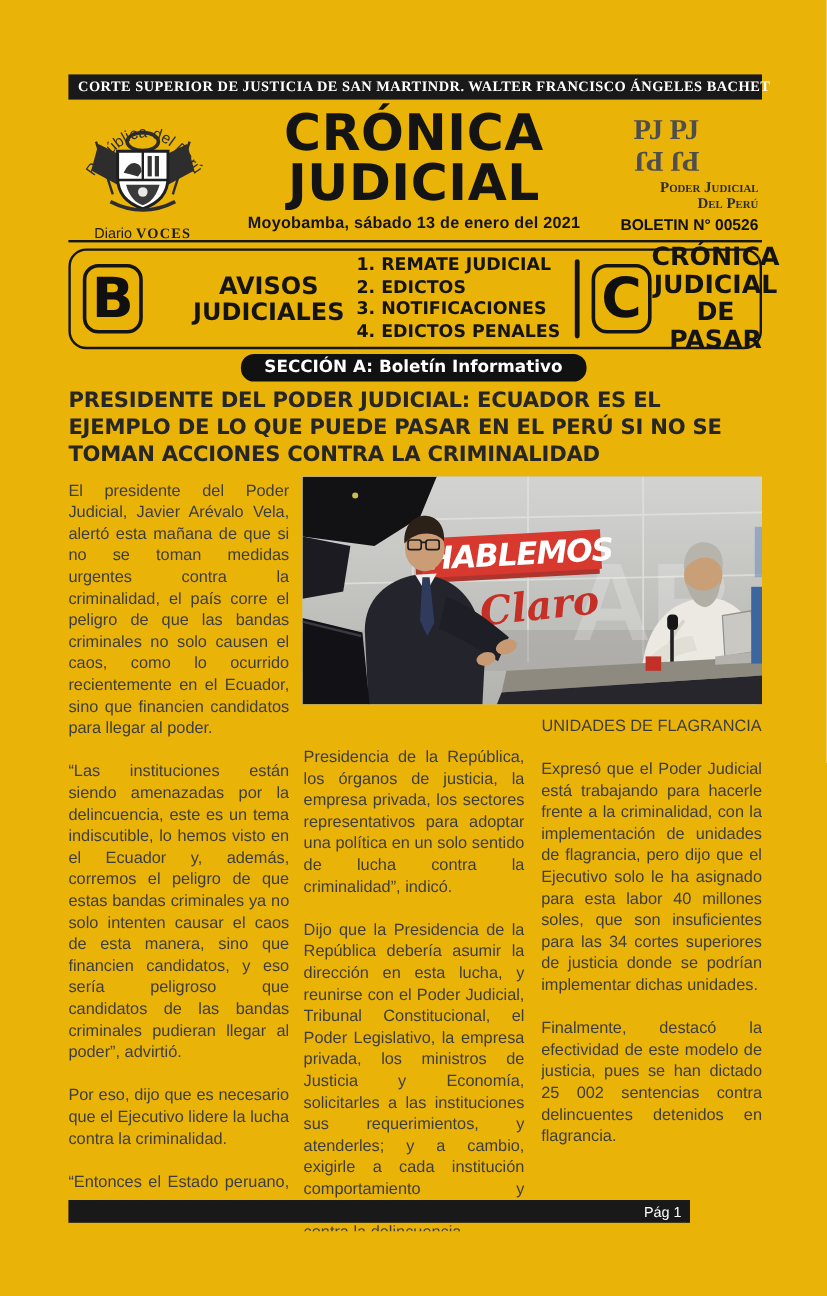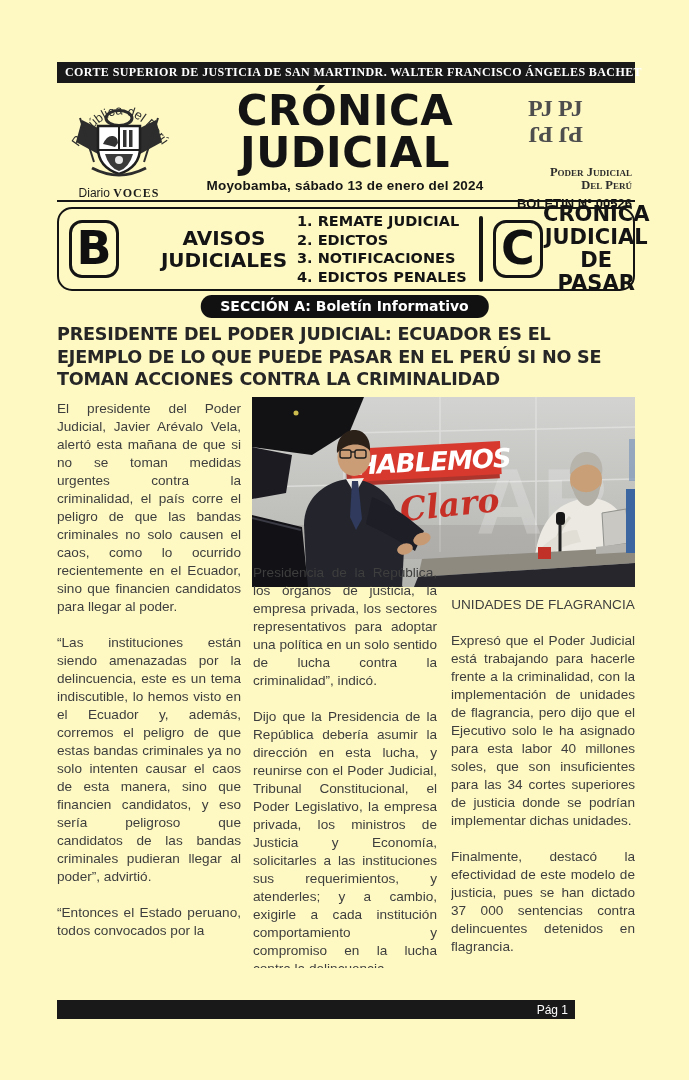--- a/index.html
+++ b/index.html
@@ -1,17 +1,17 @@
 <!DOCTYPE html>
 <html lang="es"><head>
 <meta charset="utf-8">
 <style>
   html,body { margin:0; padding:0; background:#ffffff; }
   .page {
-    position:relative; width:689px; height:1080px; background:#fef9c3;
+    position:relative; width:689px; height:1080px; background:#eab308;
     font-family:"Liberation Sans", sans-serif; color:#111; overflow:hidden;
   }
   
   .topbar {
     position:absolute; left:57px; top:62px; width:578px; height:21px;
     background:#191919; color:#fff; display:flex; justify-content:space-between;
     align-items:center; padding:0 8px; box-sizing:border-box;
     font-family:"Liberation Serif", serif; font-weight:bold; font-size:12px; letter-spacing:.4px;
     white-space:nowrap;
   }
@@ -53,21 +53,21 @@
   .headline {
     position:absolute; left:57px; top:323px; width:580px;
     font-family:"DejaVu Sans",sans-serif; font-weight:800; font-size:17.6px;
     line-height:22.5px; color:#262626; letter-spacing:-.2px;
   }
   
   .col { position:absolute; font-size:13.6px; line-height:18px; text-align:justify; color:#3e3e3e; }
   .col p { margin:18px 0 0 0; }
   .col p:first-child { margin-top:0; }
   .col1 { left:57px;  top:400px; width:184px; height:596px; overflow:hidden; }
-  .col2 { left:253px; top:564px; width:184px; height:404px; overflow:hidden; }
+  .col2 { left:253px; top:622px; width:184px; height:404px; overflow:hidden; }
   .col3 { left:451px; top:596px; width:184px; height:404px; overflow:hidden; }
   .subhead { text-align:center; margin:0; color:#3e3e3e; }
   
   .photo { position:absolute; left:252px; top:397px; width:383px; height:190px; overflow:hidden; background:#c6c6c2; }
   
   .footer {
     position:absolute; left:57px; top:1000px; width:518px; height:19px; background:#191919;
     color:#fff; display:flex; align-items:center; justify-content:flex-end;
     padding-right:7px; box-sizing:border-box; font-size:12px;
   }
@@ -108,37 +108,37 @@
       <circle cx="61" cy="72" r="4" fill="#e8e8e8"></circle>
 
       <path d="M34,80 q27,14 54,0" fill="none" stroke="#2d2d2d" stroke-width="3"></path>
     </svg>
     <div class="logo-caption"><span>Diario </span><span class="voces">VOCES</span></div>
   </div>
 
   <div class="mast-center">
     <div class="title-line">CRÓNICA</div>
     <div class="title-line">JUDICIAL</div>
-    <div class="dateline">Moyobamba, sábado 13 de enero del 2024</div>
+    <div class="dateline">Moyobamba, sábado 13 de enero del 2021</div>
   </div>
 
   <div class="logo-right">
     <svg width="62" height="58" viewBox="0 0 62 58" xmlns="http://www.w3.org/2000/svg" style="display:block;margin:0 auto;">
       <g font-family="Liberation Serif, serif" font-weight="bold" font-size="24" fill="#4e4e4e" letter-spacing="-2">
         <text x="3" y="24">PJ</text>
         <text x="33" y="24">PJ</text>
         <g transform="rotate(180 15.5 42)">
             <text x="3" y="49">PJ</text>
           </g>
         <g transform="rotate(180 45.5 42)">
             <text x="33" y="49">PJ</text>
           </g>
       </g>
     </svg>
-    <div class="pj-name" style="margin-top:16px;">Poder Judicial</div>
+    <div class="pj-name" style="margin-top:0;">Poder Judicial</div>
     <div class="pj-name">Del Perú</div>
     <div class="bulletin">BOLETIN N° 00526</div>
   </div>
 
   <div class="mast-rule"></div>
 
   <div class="section-box">
     <div class="badge b-badge">B</div>
     <div class="avisos-title">
       <div>AVISOS</div>
@@ -228,31 +228,32 @@
       <line x1="0" y1="121" x2="49" y2="133" stroke="#3a3a44" stroke-width="2"></line>
 
       <rect x="374" y="92" width="9" height="64" fill="#3c66a0"></rect>
       <rect x="377" y="42" width="6" height="42" fill="#7e98b8" opacity="0.7"></rect>
     </svg>
   </div>
 
   <div class="col col1">
     <p>El presidente del Poder Judicial, Javier Arévalo Vela, alertó esta mañana de que si no se toman medidas urgentes contra la criminalidad, el país corre el peligro de que las bandas criminales no solo causen el caos, como lo ocurrido recientemente en el Ecuador, sino que financien candidatos para llegar al poder.</p>
     <p>“Las instituciones están siendo amenazadas por la delincuencia, este es un tema indiscutible, lo hemos visto en el Ecuador y, además, corremos el peligro de que estas bandas criminales ya no solo intenten causar el caos de esta manera, sino que financien candidatos, y eso sería peligroso que candidatos de las bandas criminales pudieran llegar al poder”, advirtió.</p>
+    <p>Por eso, dijo que es necesario que el Ejecutivo lidere la lucha contra la criminalidad.</p>
     <p>“Entonces el Estado peruano, todos convocados por la</p>
   </div>
 
   <div class="col col2">
     <p>Presidencia de la República, los órganos de justicia, la empresa privada, los sectores representativos para adoptar una política en un solo sentido de lucha contra la criminalidad”, indicó.</p>
     <p>Dijo que la Presidencia de la República debería asumir la dirección en esta lucha, y reunirse con el Poder Judicial, Tribunal Constitucional, el Poder Legislativo, la empresa privada, los ministros de Justicia y Economía, solicitarles a las instituciones sus requerimientos, y atenderles; y a cambio, exigirle a cada institución comportamiento y compromiso en la lucha contra la delincuencia.</p>
   </div>
 
   <div class="col col3">
     <p class="subhead">UNIDADES DE FLAGRANCIA</p>
     <p>Expresó que el Poder Judicial está trabajando para hacerle frente a la criminalidad, con la implementación de unidades de flagrancia, pero dijo que el Ejecutivo solo le ha asignado para esta labor 40 millones soles, que son insuficientes para las 34 cortes superiores de justicia donde se podrían implementar dichas unidades.</p>
-    <p>Finalmente, destacó la efectividad de este modelo de justicia, pues se han dictado 37 000 sentencias contra delincuentes detenidos en flagrancia.</p>
+    <p>Finalmente, destacó la efectividad de este modelo de justicia, pues se han dictado 25 002 sentencias contra delincuentes detenidos en flagrancia.</p>
   </div>
 
   <div class="footer">
     <span>Pág 1</span>
   </div>
 
 </div>
 
 </body></html>

